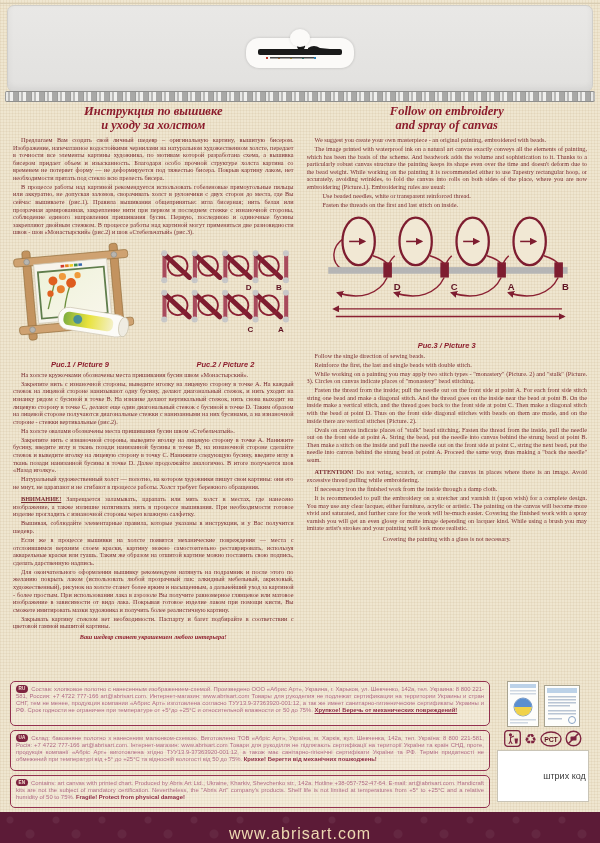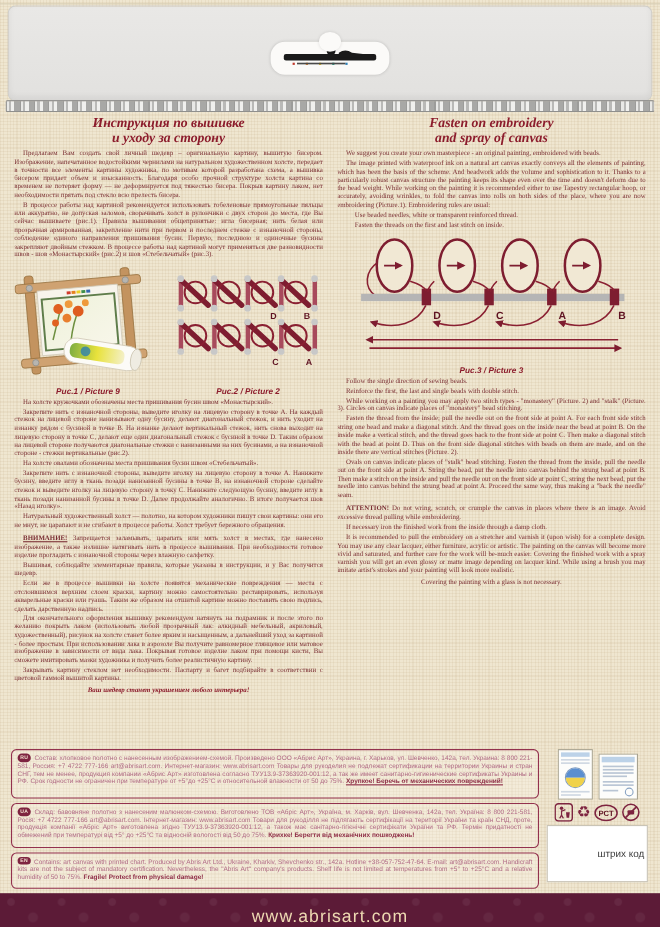--- a/index.html
+++ b/index.html
@@ -23,21 +23,21 @@
   .col{flex:1 1 0;overflow:hidden;color:#7a2e33;}
   .col h1{margin:0 0 4px;text-align:center;font-style:italic;font-weight:bold;font-size:12.5px;line-height:1.12;color:#8c1c2c;}
   .col p{margin:0 0 1.5px;font-size:6.25px;line-height:1.21;text-align:justify;text-indent:8px;}
   .rule-line{text-indent:16px !important;text-align:left !important;}
   .attn{margin-top:5px !important;}
   .attn-label{font-weight:bold;}
   .u{text-decoration:underline;}
   .closing{text-align:center !important;text-indent:0 !important;font-style:italic;font-weight:bold;margin-top:3px !important;color:#8c1c2c;}
   .figrow{display:flex;justify-content:space-between;align-items:flex-end;margin:3px 0 2px;}
   figure{margin:0;text-align:center;}
-  figcaption{font-style:italic;font-weight:bold;font-size:7.5px;color:#8c1c2c;margin-top:1px;font-family:"Liberation Sans",sans-serif;}
+  figcaption{font-style:italic;font-weight:bold;font-size:7.5px;color:#8c1c2c;margin-top:11px;font-family:"Liberation Sans",sans-serif;}
   .fig3wrap{margin:3px 0 2px;}
   .footer{position:absolute;top:681px;left:10px;right:10px;height:127px;display:flex;gap:6px;}
   .boxes{flex:1 1 0;display:flex;flex-direction:column;gap:4px;font-family:"Liberation Sans",sans-serif;}
   .fbox{border:1.2px solid #93314e;border-radius:5px;padding:3px 5px;color:#b06a85;font-size:5.9px;line-height:1.2;
     text-align:justify;overflow:hidden;background:rgba(255,252,244,0.25);}
   .fbox .warn{font-weight:bold;color:#8e2c46;}
   .badge{display:inline-block;background:#7e2440;color:#f4e3d2;border-radius:6px;font-size:4.6px;font-weight:bold;
     padding:1px 2.5px;margin-right:3px;vertical-align:1px;letter-spacing:0.3px;}
   .box-ru{height:49px;}
   .box-ua{height:43px;}
@@ -75,21 +75,21 @@
         <rect x="16" y="15" width="44" height="1.5" fill="#4a4a4a"></rect>
       </svg>
     </div>
   </div>
 
   <div class="bead-strip"></div>
 
   <div class="columns">
 
     <div class="col">
-      <h1><span>Инструкция по вышивке</span><br><span>и уходу за сторону</span></h1>
+      <h1><span>Инструкция по вышивке</span><br><span>и уходу за холстом</span></h1>
       <p>Предлагаем Вам создать свой личный шедевр – оригинальную картину, вышитую бисером. Изображение, напечатанное водостойкими чернилами на натуральном художественном холсте, передает в точности все элементы картины художника, по мотивам которой разработана схема, а вышивка бисером придает объем и изысканность. Благодаря особо прочной структуре холста картина со временем не потеряет форму — не деформируется под тяжестью бисера. Покрыв картину лаком, нет необходимости прятать под стекло всю прелесть бисера.</p>
       <p>В процессе работы над картиной рекомендуется использовать гобеленовые прямоугольные пяльцы или аккуратно, не допуская заломов, сворачивать холст в рулончики с двух сторон до места, где Вы сейчас вышиваете (рис.1). Правила вышивания общепринятые: игла бисерная; нить белая или прозрачная армированная, закрепление нити при первом и последнем стежке с изнаночной стороны, соблюдение единого направления пришивания бусин. Первую, последнюю и одиночные бусины закрепляют двойным стежком. В процессе работы над картиной могут применяться две разновидности швов - шов «Монастырский» (рис.2) и шов «Стебельчатый» (рис.3).</p>
 
       <div class="figrow">
         <figure>
           <svg width="134" height="106" viewBox="0 0 150 118">
             <defs>
               <linearGradient id="g1" x1="0" y1="0" x2="1" y2="1">
                 <stop offset="0" stop-color="#eef2da"></stop>
                   <stop offset="1" stop-color="#f8f6ea"></stop>
@@ -207,21 +207,21 @@
       <p>Натуральный художественный холст — полотно, на котором художники пишут свои картины: они его не мнут, не царапают и не сгибают в процессе работы. Холст требует бережного обращения.</p>
       <p class="attn"><span class="attn-label u">ВНИМАНИЕ!</span><span> Запрещается заламывать, царапать или мять холст в местах, где нанесено изображение, а также излишне натягивать нить в процессе вышивания. При необходимости готовое изделие прогладить с изнаночной стороны через влажную салфетку.</span></p>
       <p>Вышивая, соблюдайте элементарные правила, которые указаны в инструкции, и у Вас получится шедевр.</p>
       <p>Если же в процессе вышивки на холсте появятся механические повреждения — места с отслоившимся верхним слоем краски, картину можно самостоятельно реставрировать, используя акварельные краски или гуашь. Таким же образом на отшитой картине можно поставить свою подпись, сделать дарственную надпись.</p>
       <p>Для окончательного оформления вышивку рекомендуем натянуть на подрамник и после этого по желанию покрыть лаком (использовать любой прозрачный лак: алкидный мебельный, акриловый, художественный), рисунок на холсте станет более ярким и насыщенным, а дальнейший уход за картиной - более простым. При использовании лака в аэрозоле Вы получите равномерное глянцевое или матовое изображение в зависимости от вида лака. Покрывая готовое изделие лаком при помощи кисти, Вы сможете имитировать мазки художника и получить более реалистичную картину.</p>
       <p>Закрывать картину стеклом нет необходимости. Паспарту и багет подбирайте в соответствии с цветовой гаммой вышитой картины.</p>
       <p class="closing">Ваш шедевр станет украшением любого интерьера!</p>
     </div>
 
     <div class="col">
-      <h1><span>Fasten on embroidery</span><br><span>and spray of canvas</span></h1>
+      <h1><span>Follow on embroidery</span><br><span>and spray of canvas</span></h1>
       <p>We suggest you create your own masterpiece - an original painting, embroidered with beads.</p>
       <p>The image printed with waterproof ink on a natural art canvas exactly conveys all the elements of painting, which has been the basis of the scheme. And beadwork adds the volume and sophistication to it. Thanks to a particularly robust canvas structure the painting keeps its shape even over the time and doesn't deform due to the bead weight. While working on the painting it is recommended either to use Tapestry rectangular hoop, or accurately, avoiding wrinkles, to fold the canvas into rolls on both sides of the place, where you are now embroidering (Picture.1). Embroidering rules are usual:</p>
       <p class="rule-line">Use beaded needles, white or transparent reinforced thread.</p>
       <p class="rule-line">Fasten the threads on the first and last stitch on inside.</p>
 
       <figure class="fig3wrap">
         <svg width="252" height="114" viewBox="0 0 262 120">
           <defs>
             <marker id="ar" viewBox="0 0 8 8" refX="6" refY="4" markerWidth="5" markerHeight="5" orient="auto">
               <path d="M0,0 L8,4 L0,8 Z" fill="#7e1d30"></path>

